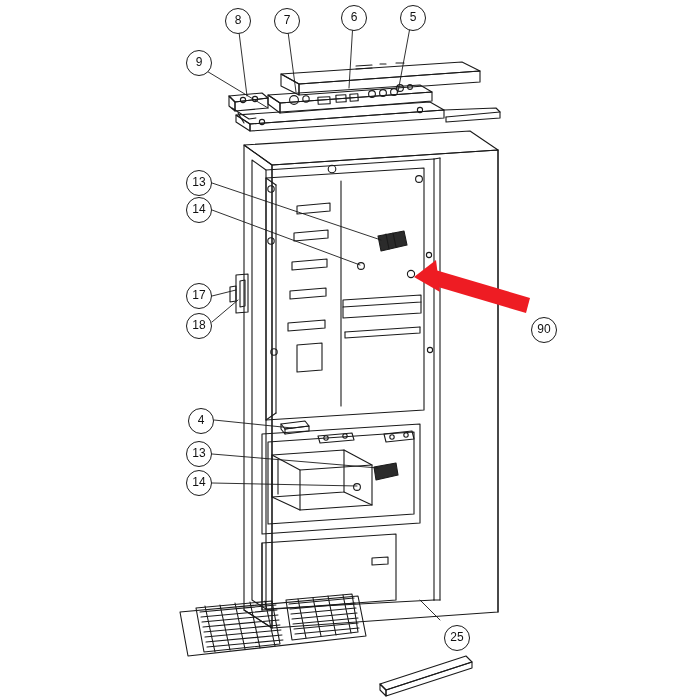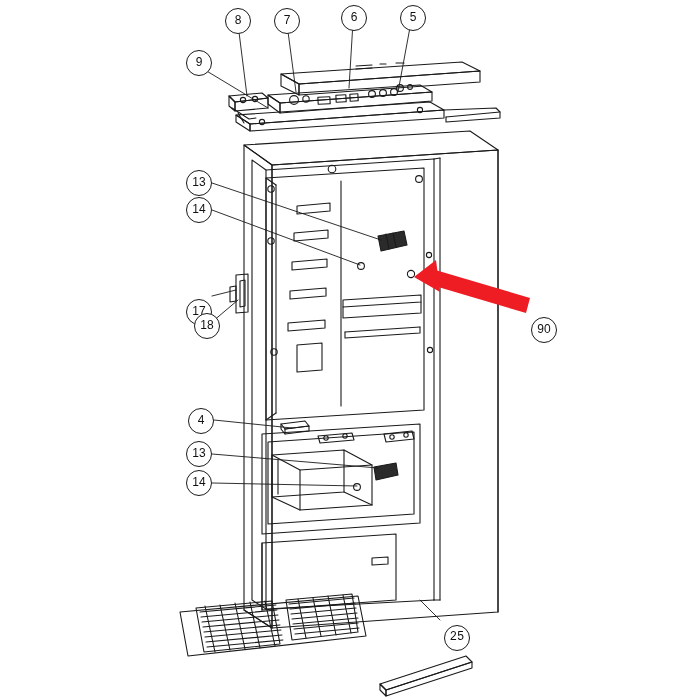--- a/index.html
+++ b/index.html
@@ -259,21 +259,21 @@
     </g>
   </svg>
 
   <div class="callout" style="left:225px; top:8px;">8</div>
   <div class="callout" style="left:274px; top:8px;">7</div>
   <div class="callout" style="left:341px; top:5px;">6</div>
   <div class="callout" style="left:400px; top:5px;">5</div>
   <div class="callout" style="left:186px; top:50px;">9</div>
   <div class="callout" style="left:186px; top:170px;">13</div>
   <div class="callout" style="left:186px; top:197px;">14</div>
-  <div class="callout" style="left:186px; top:299px;">17</div>
-  <div class="callout" style="left:186px; top:313px;margin-left:8px;">18</div>
+  <div class="callout" style="left:186px; top:283px;">17</div>
+  <div class="callout" style="left:186px; top:313px;">18</div>
   <div class="callout" style="left:188px; top:408px;">4</div>
   <div class="callout" style="left:186px; top:441px;">13</div>
   <div class="callout" style="left:186px; top:470px;">14</div>
   <div class="callout" style="left:531px; top:317px;">90</div>
-  <div class="callout" style="left:444px; top:625px;font-family:Liberation Mono, monospace;">25</div>
+  <div class="callout" style="left:444px; top:625px;">25</div>
 
 </div>
 
 </body></html>

